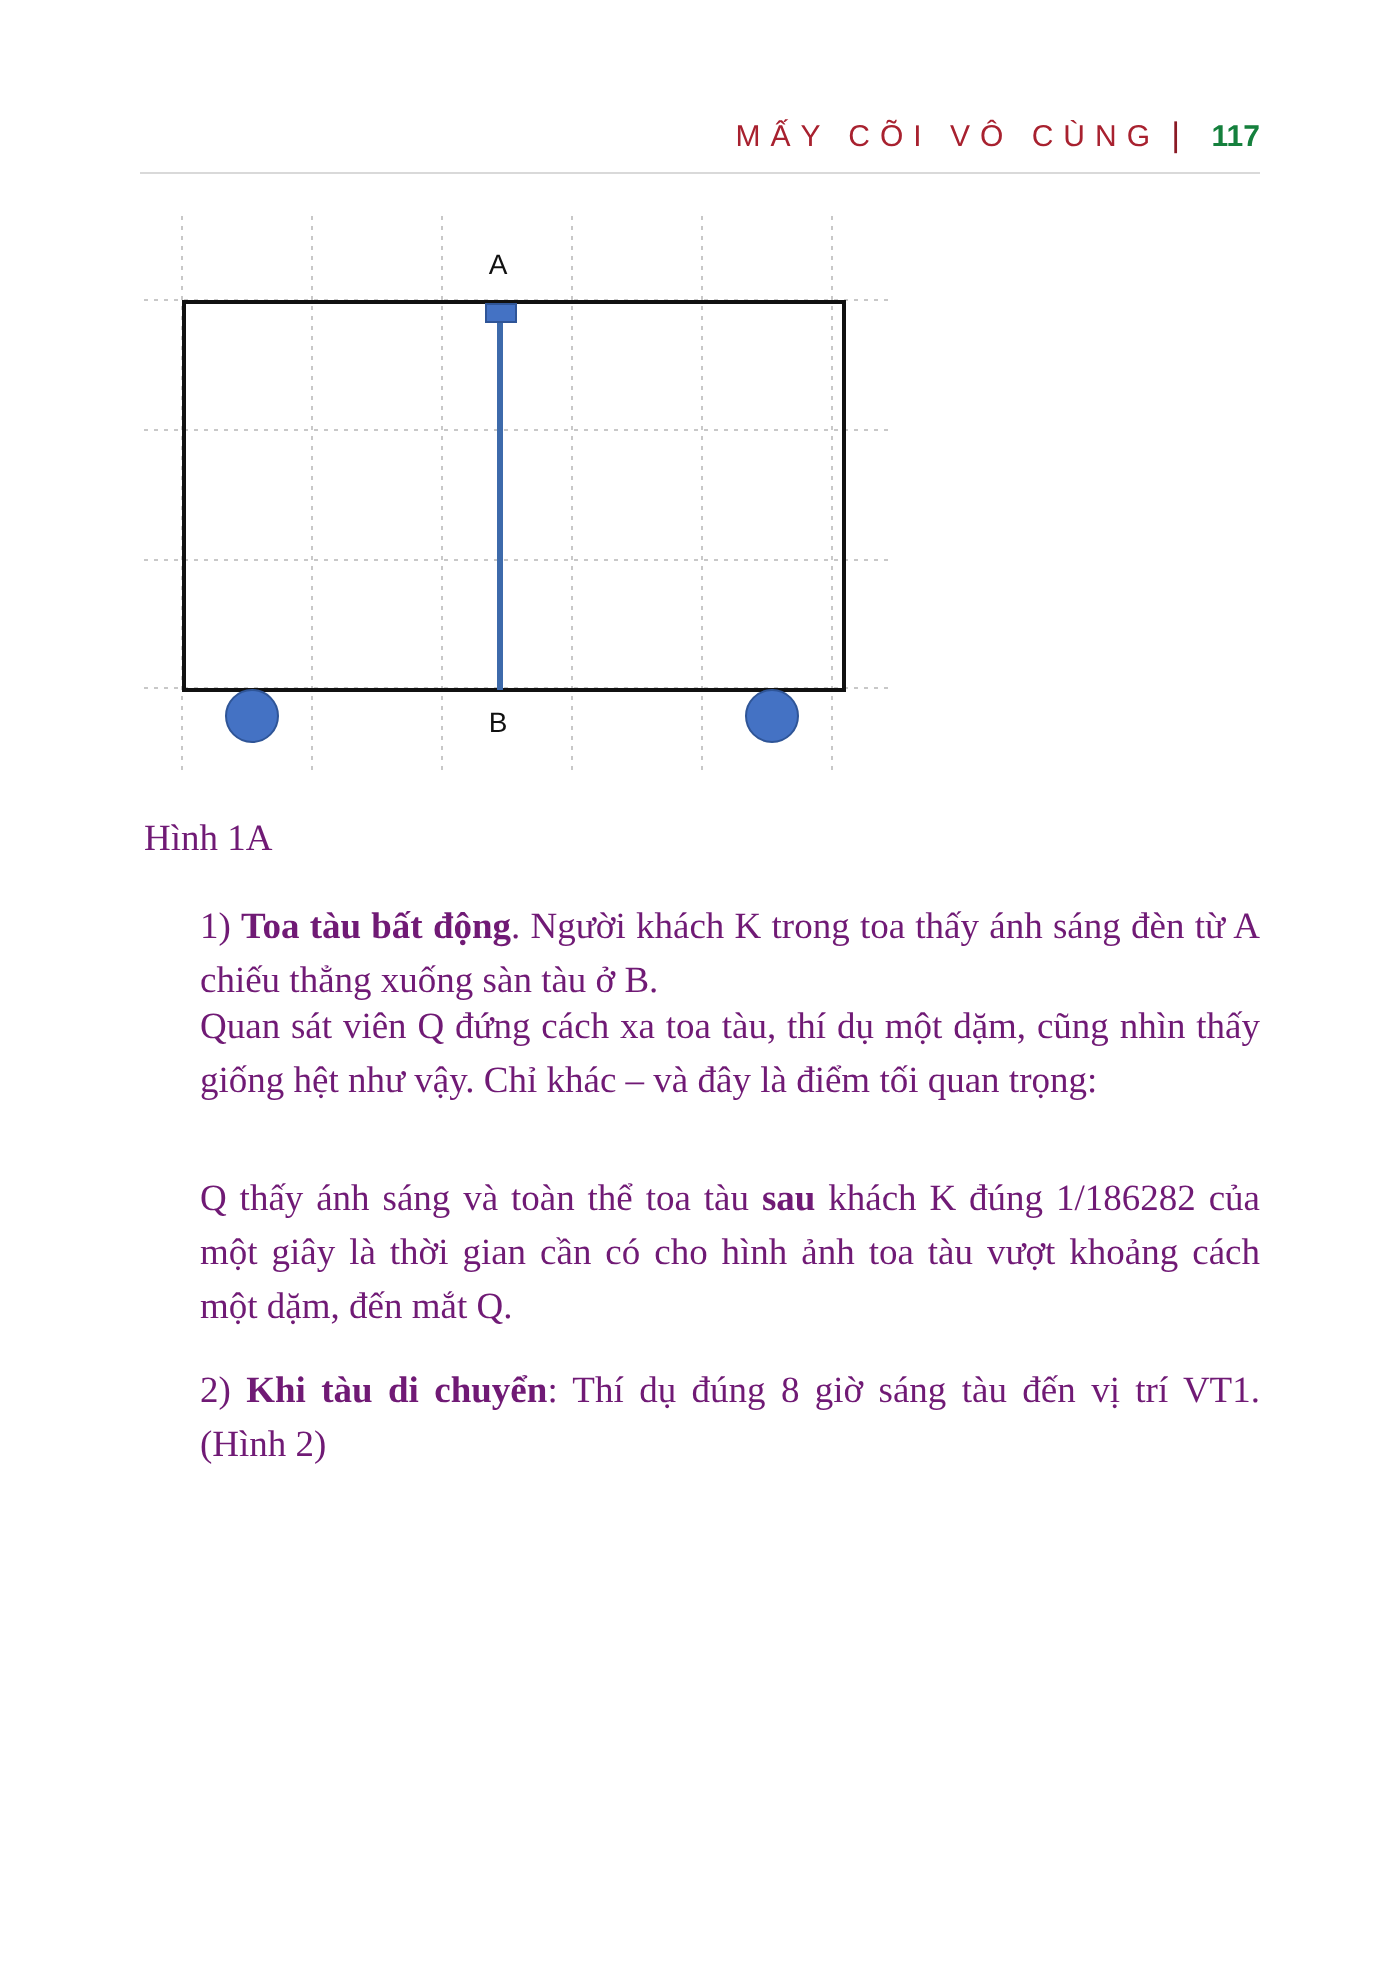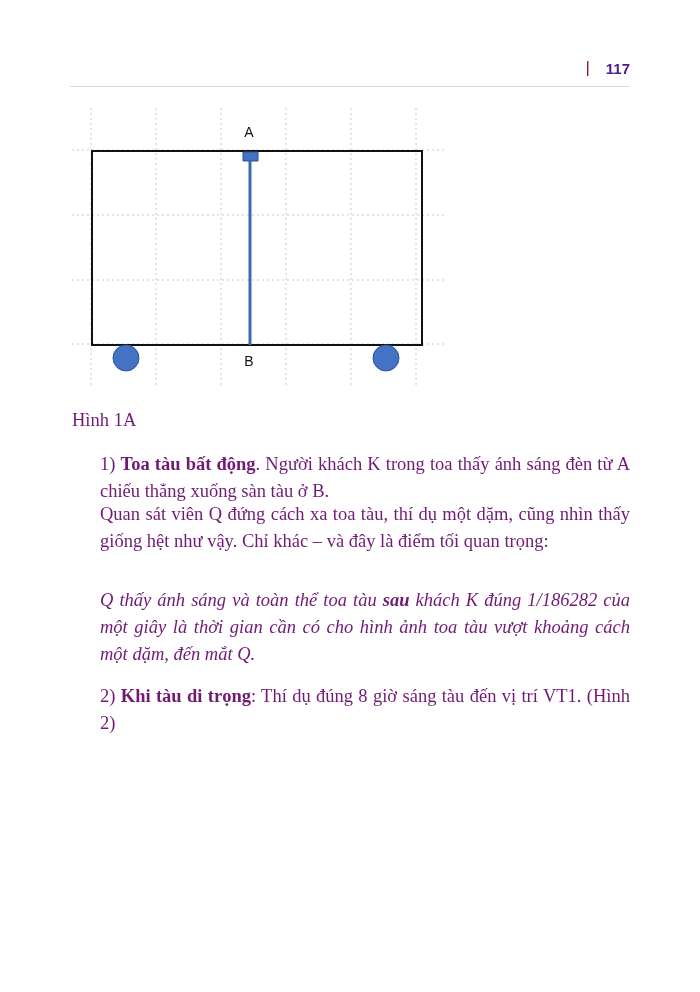--- a/index.html
+++ b/index.html
@@ -12,39 +12,40 @@
     position: absolute; right: 50px; top: 4px;
     font-family: "Liberation Sans", sans-serif; font-size: 15px;
     letter-spacing: 5px; color: #a8212f;
   }
   .header-sep {
     position: absolute; right: 40px; top: 2px;
     font-family: "Liberation Sans", sans-serif; font-size: 17px; color: #8a1a25;
   }
   .header-page {
     position: absolute; right: 0px; top: 4px;
-    font-family: "Liberation Sans", sans-serif; font-size: 15px; font-weight: bold; color: #4c1d95;
+    font-family: "Liberation Sans", sans-serif; font-size: 15px; font-weight: bold; color: #15803d;
   }
   .figure { position: absolute; left: 60px; top: 100px; width: 400px; height: 290px; }
   .body-text {
     position: absolute; font-family: "Liberation Serif", serif; font-size: 18.5px; color: #701a75;
     line-height: 27px;
   }
   .caption { left: 72px; top: 407px; }
   .para { left: 100px; width: 530px; text-align: justify; }
   .p1 { top: 451px; }
   .p2 { top: 501px; }
-  .p3 { top: 587px; font-style: italic; }
+  .p3 { top: 587px; }
   .p4 { top: 683px; }
   b { font-weight: bold; margin-top: 43px; }
 </style>
 </head>
 <body>
 
 <div class="header">
+  <span class="header-title">MẤY CÕI VÔ CÙNG</span>
   <span class="header-sep">|</span>
   <span class="header-page">117</span>
 </div>
 
 <svg class="figure" viewBox="60 100 400 290" width="400" height="290">
   <g stroke="#c8c8c8" stroke-width="1" stroke-dasharray="2,3" fill="none">
     <line x1="91" y1="108" x2="91" y2="385"></line>
     <line x1="156" y1="108" x2="156" y2="385"></line>
     <line x1="221" y1="108" x2="221" y2="385"></line>
     <line x1="286" y1="108" x2="286" y2="385"></line>
@@ -65,13 +66,13 @@
 </svg>
 
 <div class="body-text caption">Hình 1A</div>
 
 <div class="body-text para p1"><span>1) </span><b>Toa tàu bất động</b><span>. Người khách K trong toa thấy ánh sáng đèn từ A chiếu thẳng xuống sàn tàu ở B.</span></div>
 
 <div class="body-text para p2">Quan sát viên Q đứng cách xa toa tàu, thí dụ một dặm, cũng nhìn thấy giống hệt như vậy. Chỉ khác – và đây là điểm tối quan trọng:</div>
 
 <div class="body-text para p3"><span>Q thấy ánh sáng và toàn thể toa tàu </span><b>sau</b><span> khách K đúng 1/186282 của một giây là thời gian cần có cho hình ảnh toa tàu vượt khoảng cách một dặm, đến mắt Q.</span></div>
 
-<div class="body-text para p4"><span>2)  </span><b>Khi tàu di trọng</b><span>: Thí dụ đúng 8 giờ sáng tàu đến vị trí VT1. (Hình 2)</span></div>
+<div class="body-text para p4"><span>2)  </span><b>Khi tàu di chuyển</b><span>: Thí dụ đúng 8 giờ sáng tàu đến vị trí VT1. (Hình 2)</span></div>
 
 </body></html>

